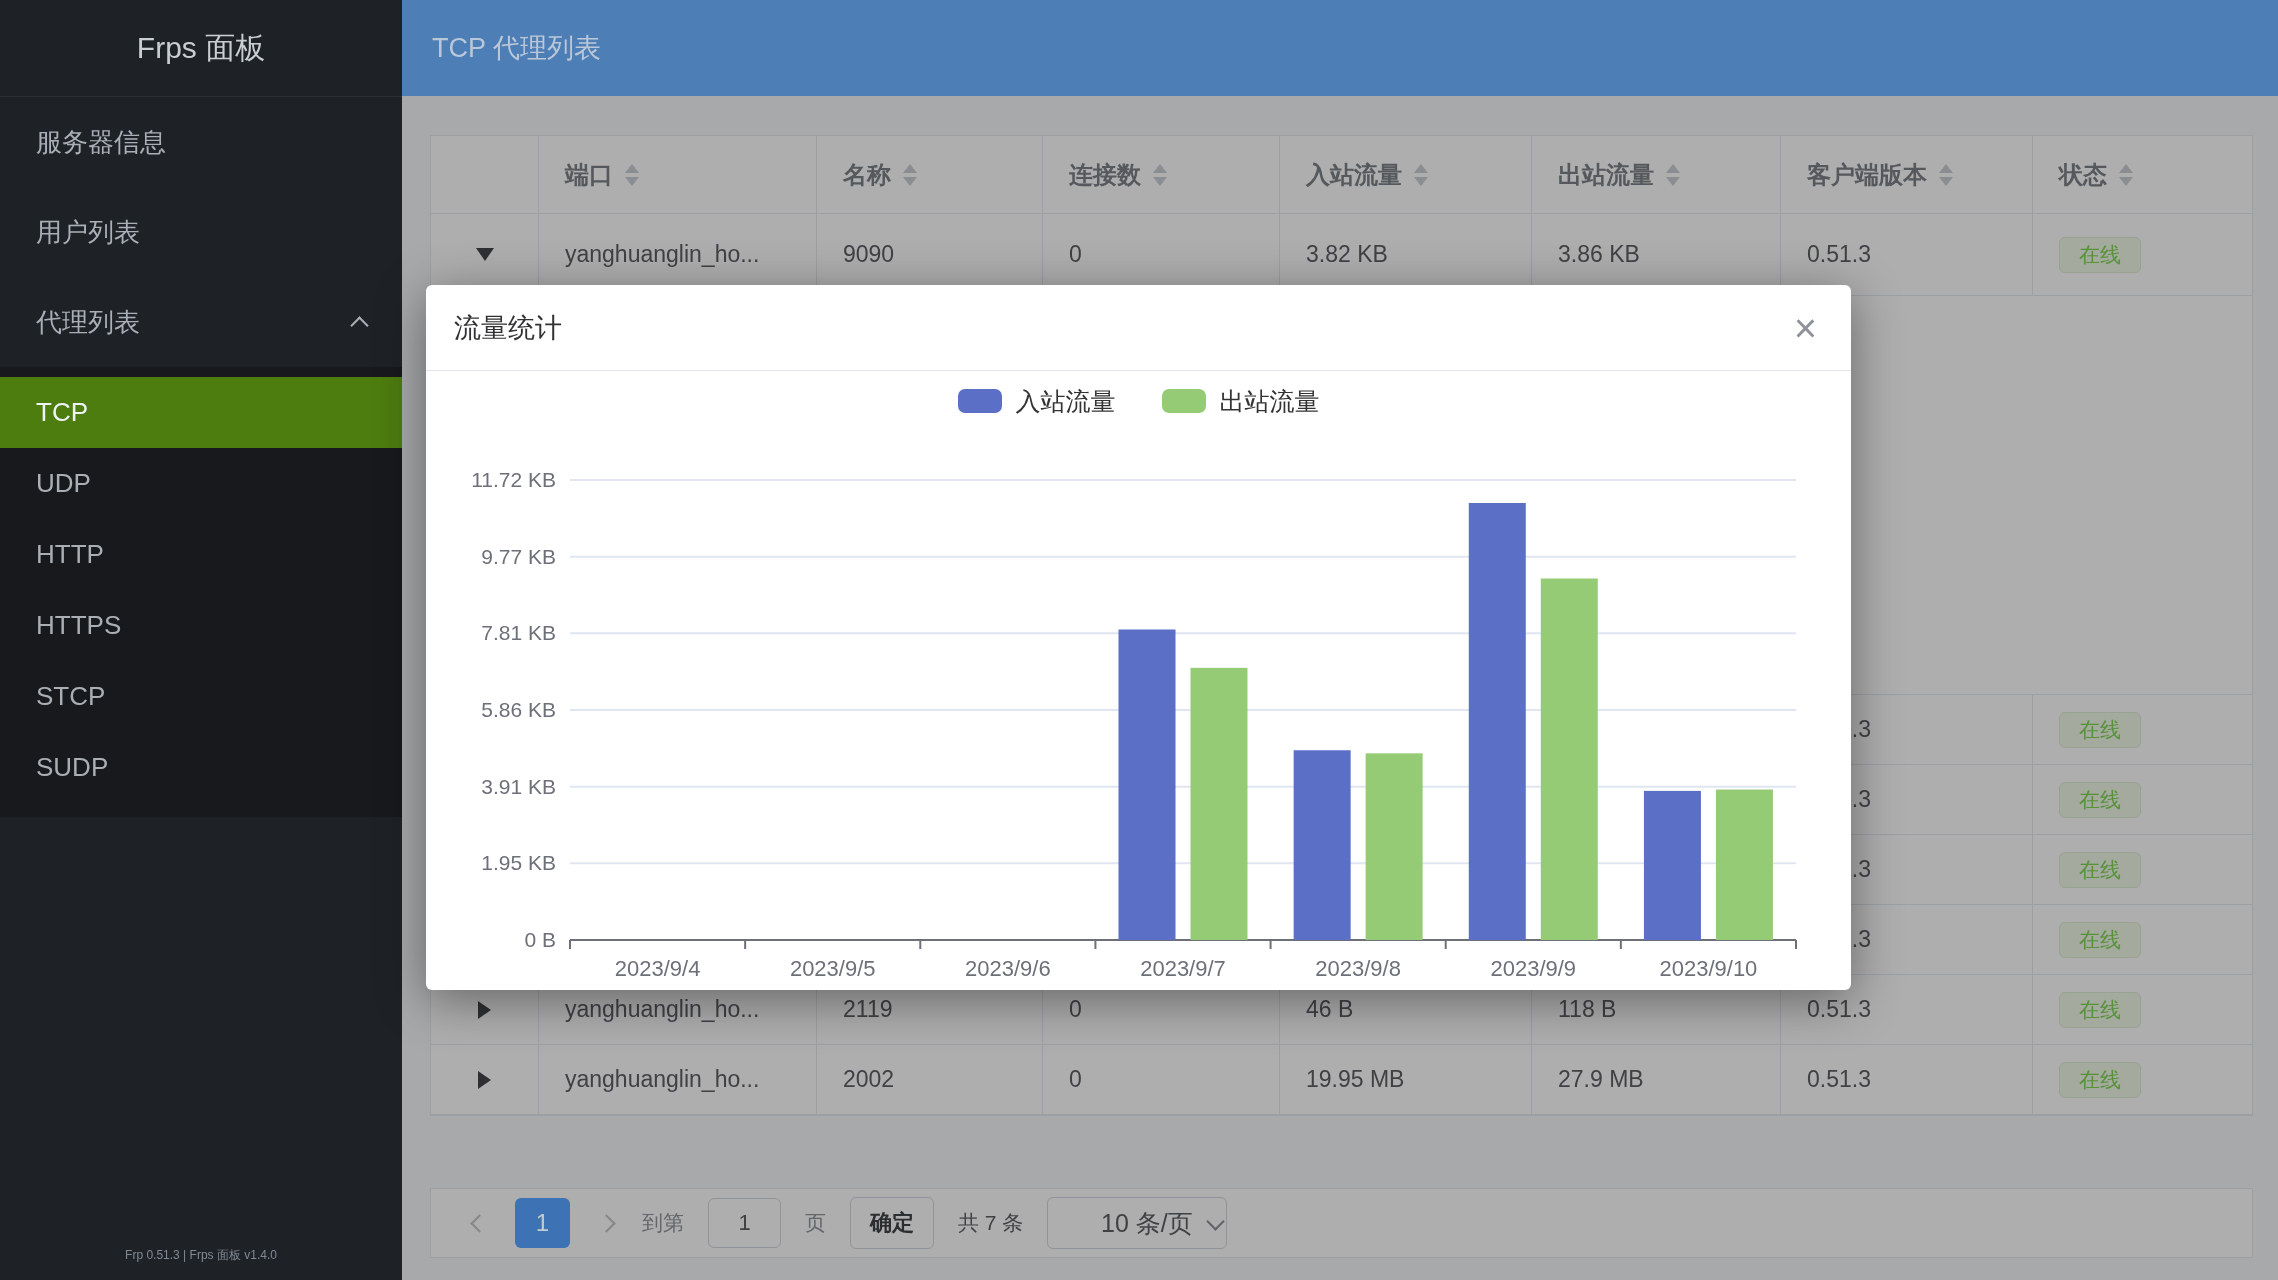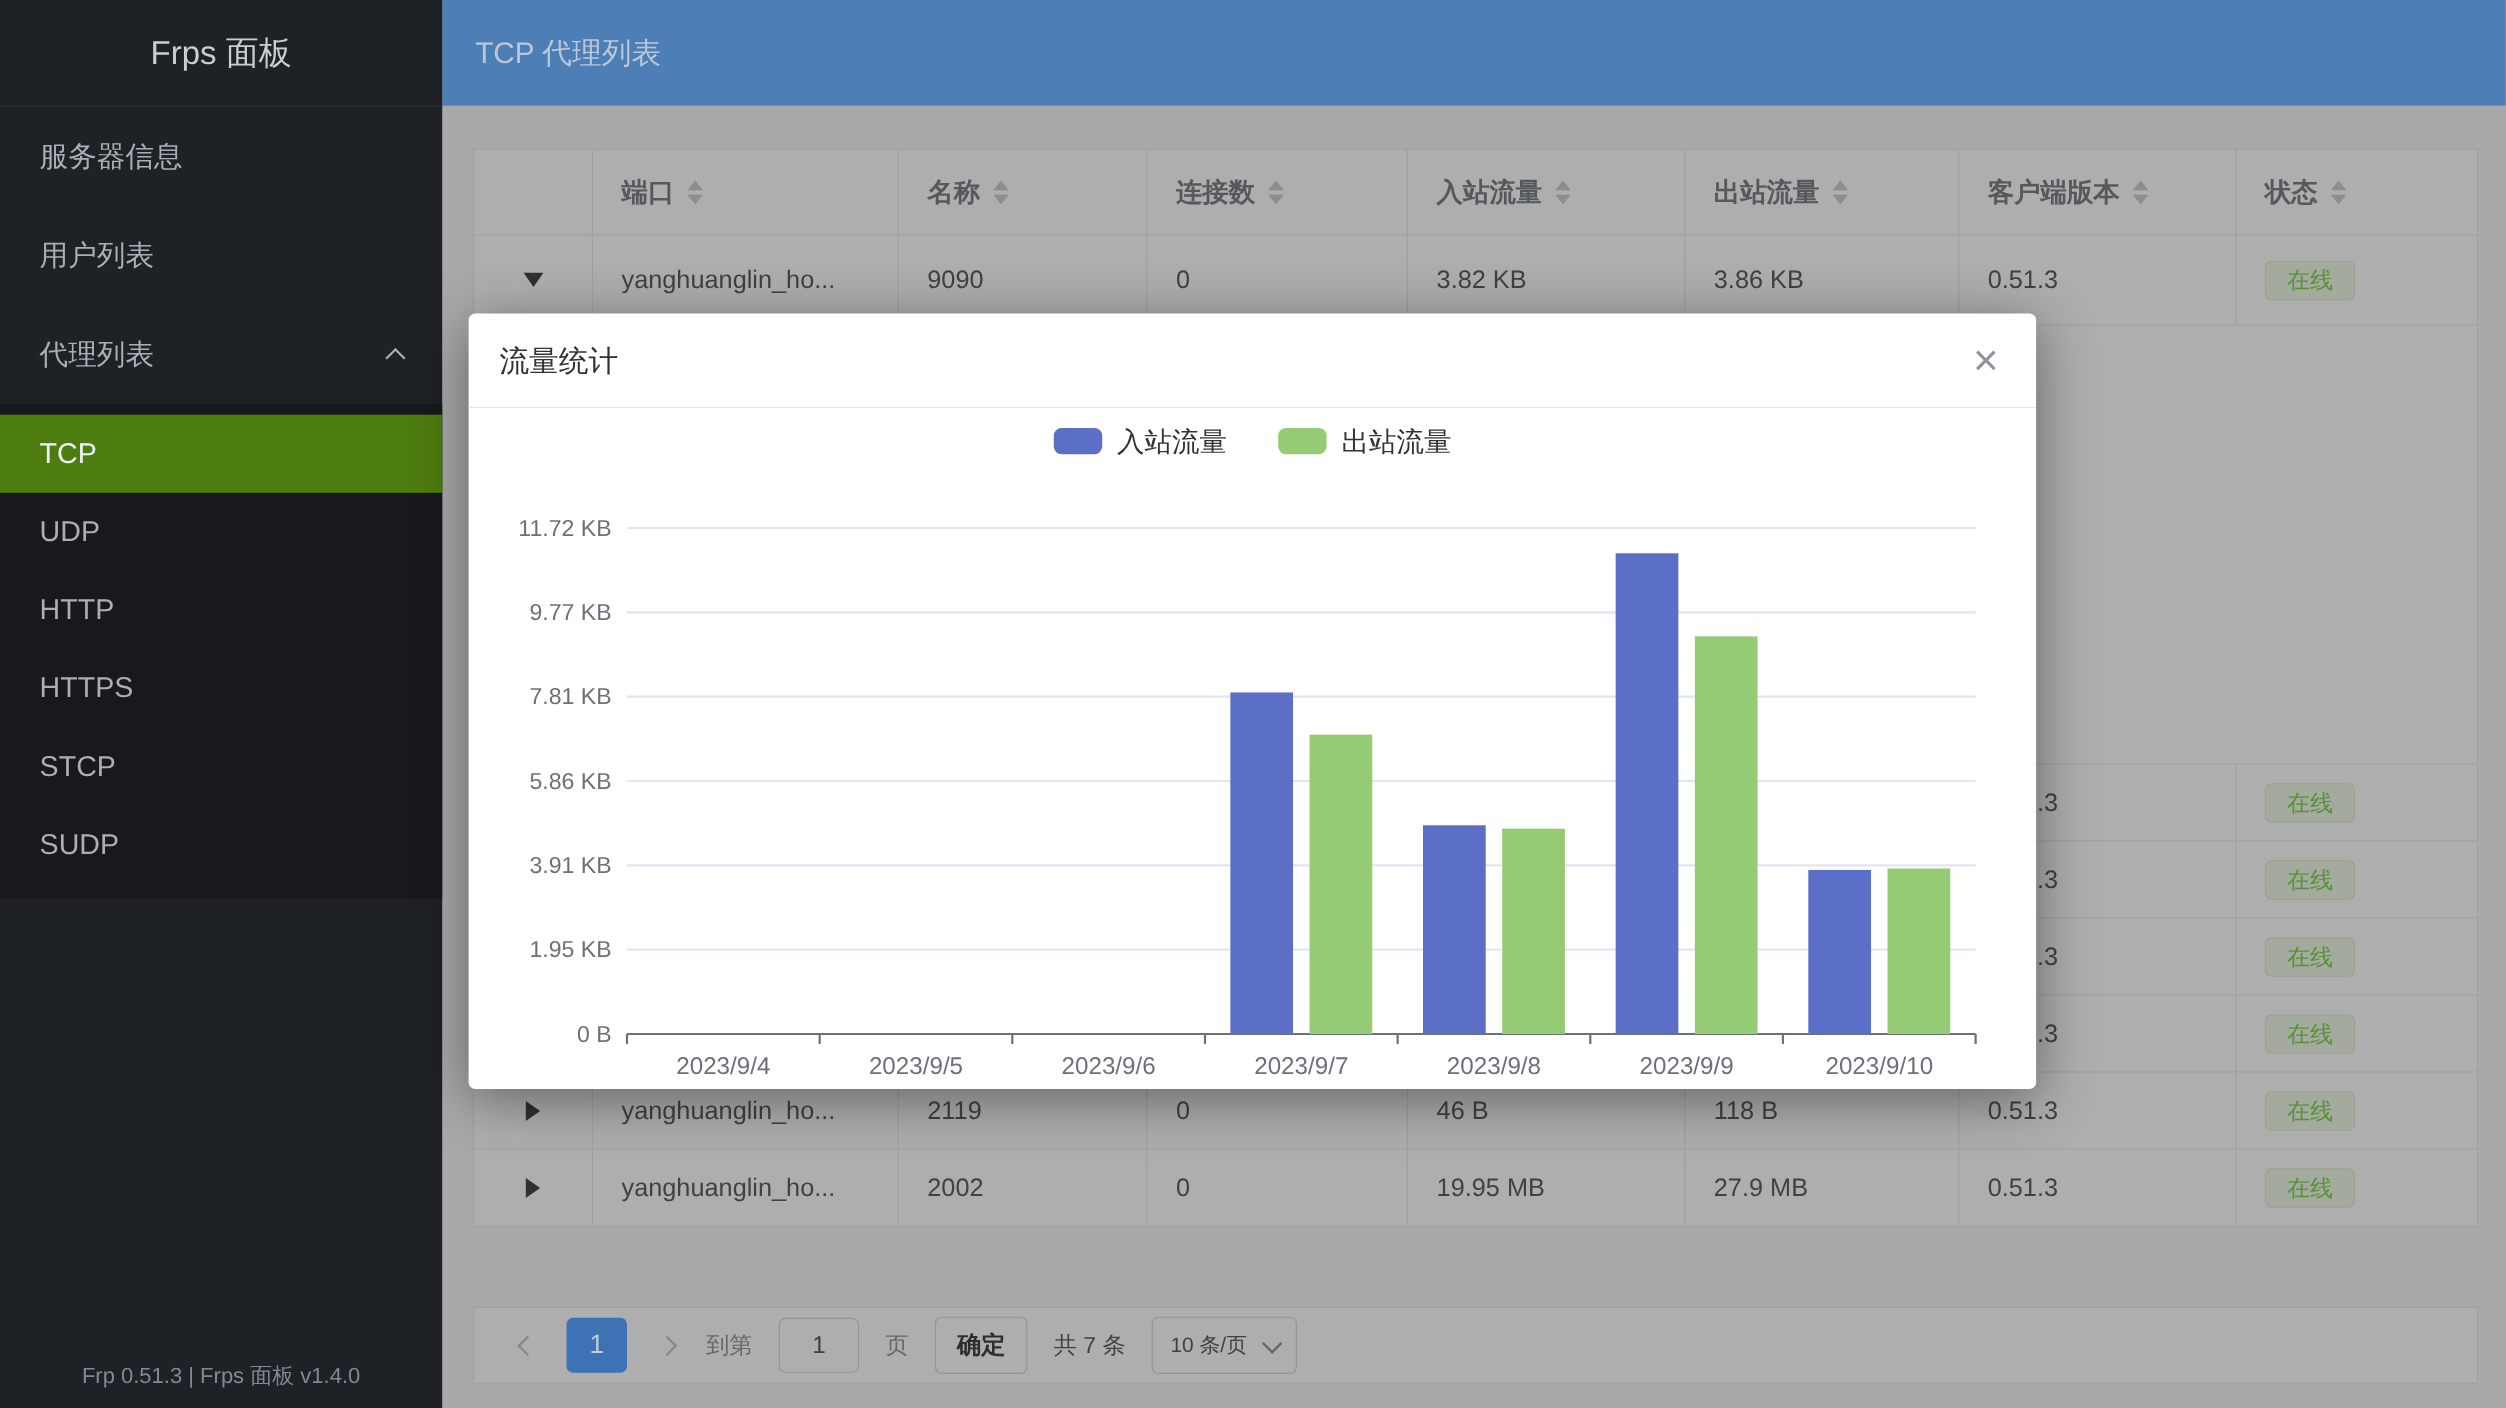--- a/index.html
+++ b/index.html
@@ -12,21 +12,21 @@
   .sidebar{position:absolute;left:0;top:0;width:402px;height:1280px;background:#1e2227;z-index:5;}
   .sidebar-title{height:96px;display:flex;align-items:center;justify-content:center;
     color:#c9ced3;font-size:30px;border-bottom:1px solid #2a3036;}
   .menu{display:block;}
   .menu-item{height:90px;display:flex;align-items:center;justify-content:space-between;
     padding:0 36px;color:#a9afb5;font-size:26px;cursor:pointer;}
   .submenu{background:#17191c;padding:10px 0 14px 0;}
   .submenu .menu-item{height:71px;}
   .menu-item.active{background:#4d7c0f;color:#eef3f8;}
   .sidebar-footer{position:absolute;bottom:0;left:0;width:100%;text-align:center;
-    padding:16px 0;color:#828992;font-size:20px;}
+    padding:16px 0;color:#828992;font-size:12px;}
   
   .chev{display:inline-block;width:11px;height:11px;border-right:2.5px solid #a9afb5;
     border-bottom:2.5px solid #a9afb5;}
   .chev-up{transform:rotate(-135deg);margin-top:6px;}
   .chev-down{transform:rotate(45deg);margin-bottom:4px;border-color:#606368;}
   .chev-left{transform:rotate(135deg);border-color:#85888b;}
   .chev-right{transform:rotate(-45deg);border-color:#85888b;}
   
   .topbar{position:absolute;left:402px;top:0;right:0;height:96px;background:#4e7eb6;
     display:flex;align-items:center;padding-left:30px;z-index:4;}
@@ -63,21 +63,21 @@
   .pg-btn{display:inline-flex;align-items:center;justify-content:center;width:24px;cursor:pointer;}
   .pg-num{display:inline-flex;align-items:center;justify-content:center;width:55px;height:50px;
     border-radius:6px;background:#3d72b4;color:#c6cbd1;font-size:24px;cursor:pointer;}
   .pg-text{font-size:21px;color:#3f4144;}
   .pg-text.muted{color:#63666a;}
   .pg-input{width:73px;height:50px;border:1px solid #90939a;border-radius:6px;background:transparent;
     text-align:center;font-size:22px;color:#3f4144;box-sizing:border-box;font-family:inherit;}
   .pg-confirm{display:inline-flex;align-items:center;justify-content:center;width:82px;height:50px;
     border:1px solid #90939a;border-radius:6px;color:#2c2e30;font-size:22px;font-weight:bold;cursor:pointer;}
   .pg-select{display:inline-flex;align-items:center;justify-content:center;gap:16px;width:130px;height:50px;
-    border:1px solid #90939a;border-radius:6px;color:#3f4144;font-size:19px;cursor:pointer;}
+    border:1px solid #90939a;border-radius:6px;color:#3f4144;font-size:25px;cursor:pointer;padding-left:48px;}
   
   .modal{position:absolute;left:426px;top:285px;width:1425px;height:705px;background:#ffffff;
     border-radius:6px;box-shadow:0 10px 50px rgba(0,0,0,0.42);z-index:20;}
   .modal-header{height:86px;display:flex;align-items:center;padding:0 28px;
     border-bottom:1px solid #e4e7ed;box-sizing:border-box;}
   .modal-title{font-size:27px;color:#303133;}
   .modal-close{margin-left:auto;font-size:40px;color:#8f9399;line-height:1;cursor:pointer;
     font-weight:300;padding:0 6px;}
   .legend{display:flex;justify-content:center;align-items:center;gap:46px;margin-top:16px;height:28px;}
   .legend-item{display:flex;align-items:center;gap:14px;cursor:pointer;}

